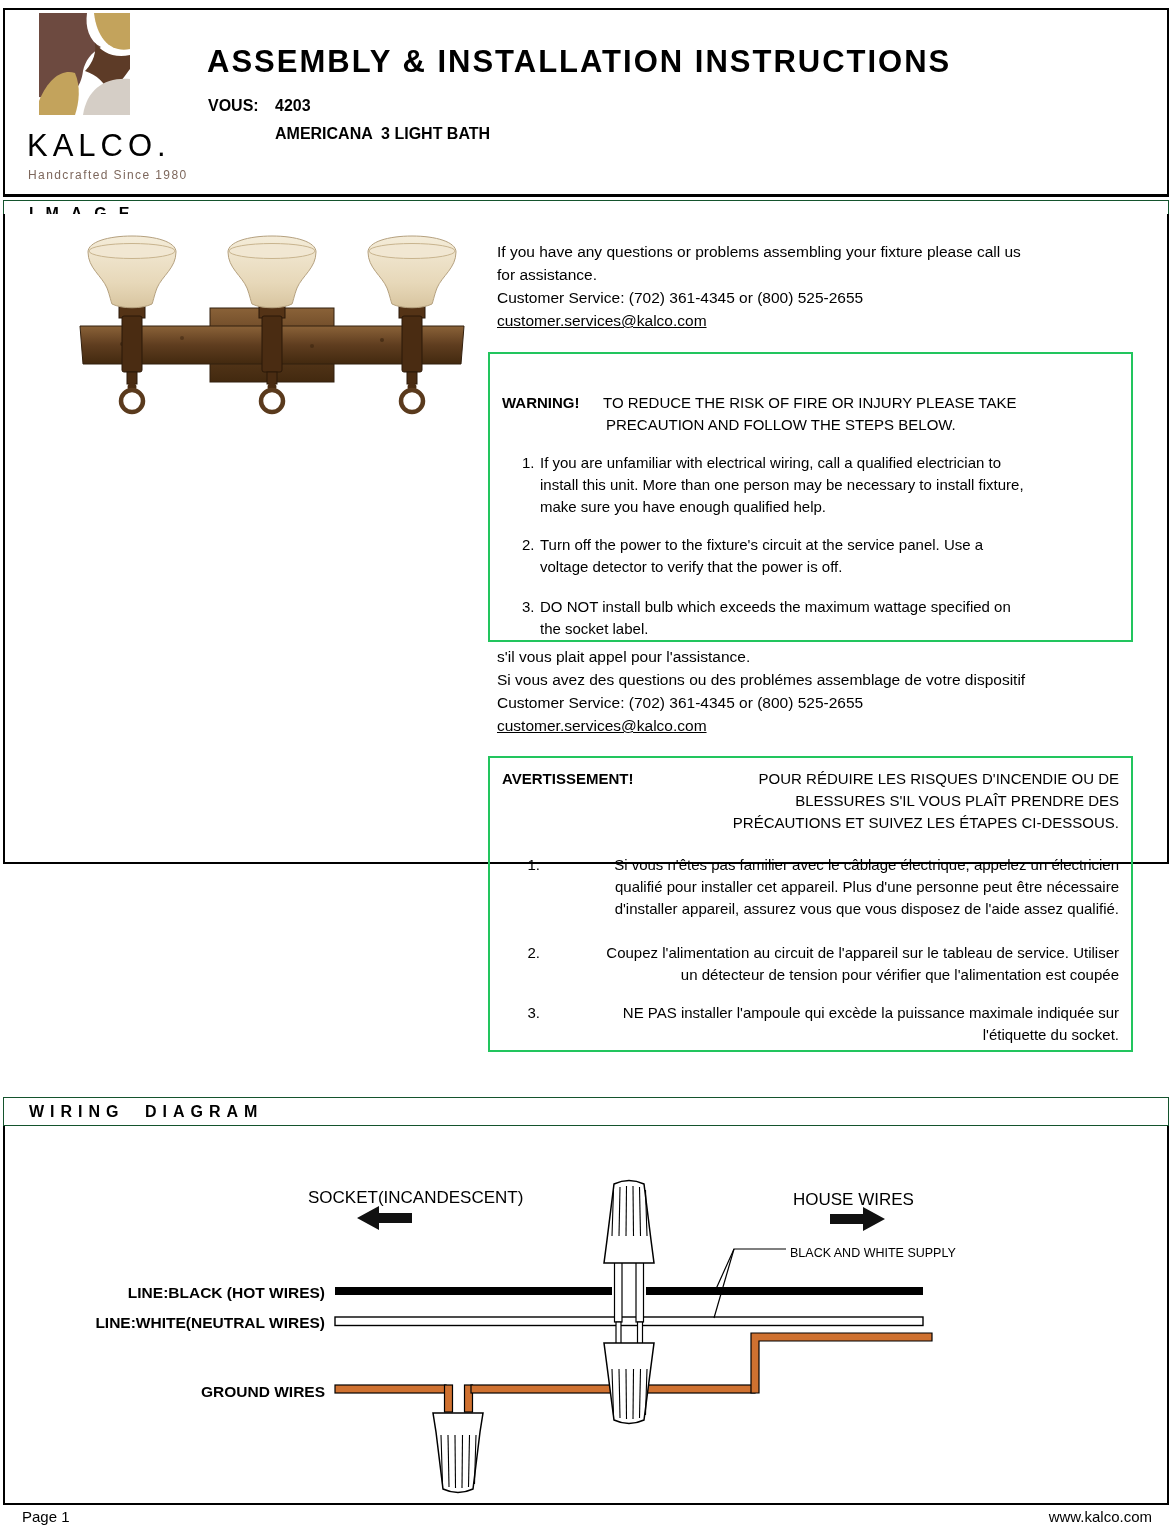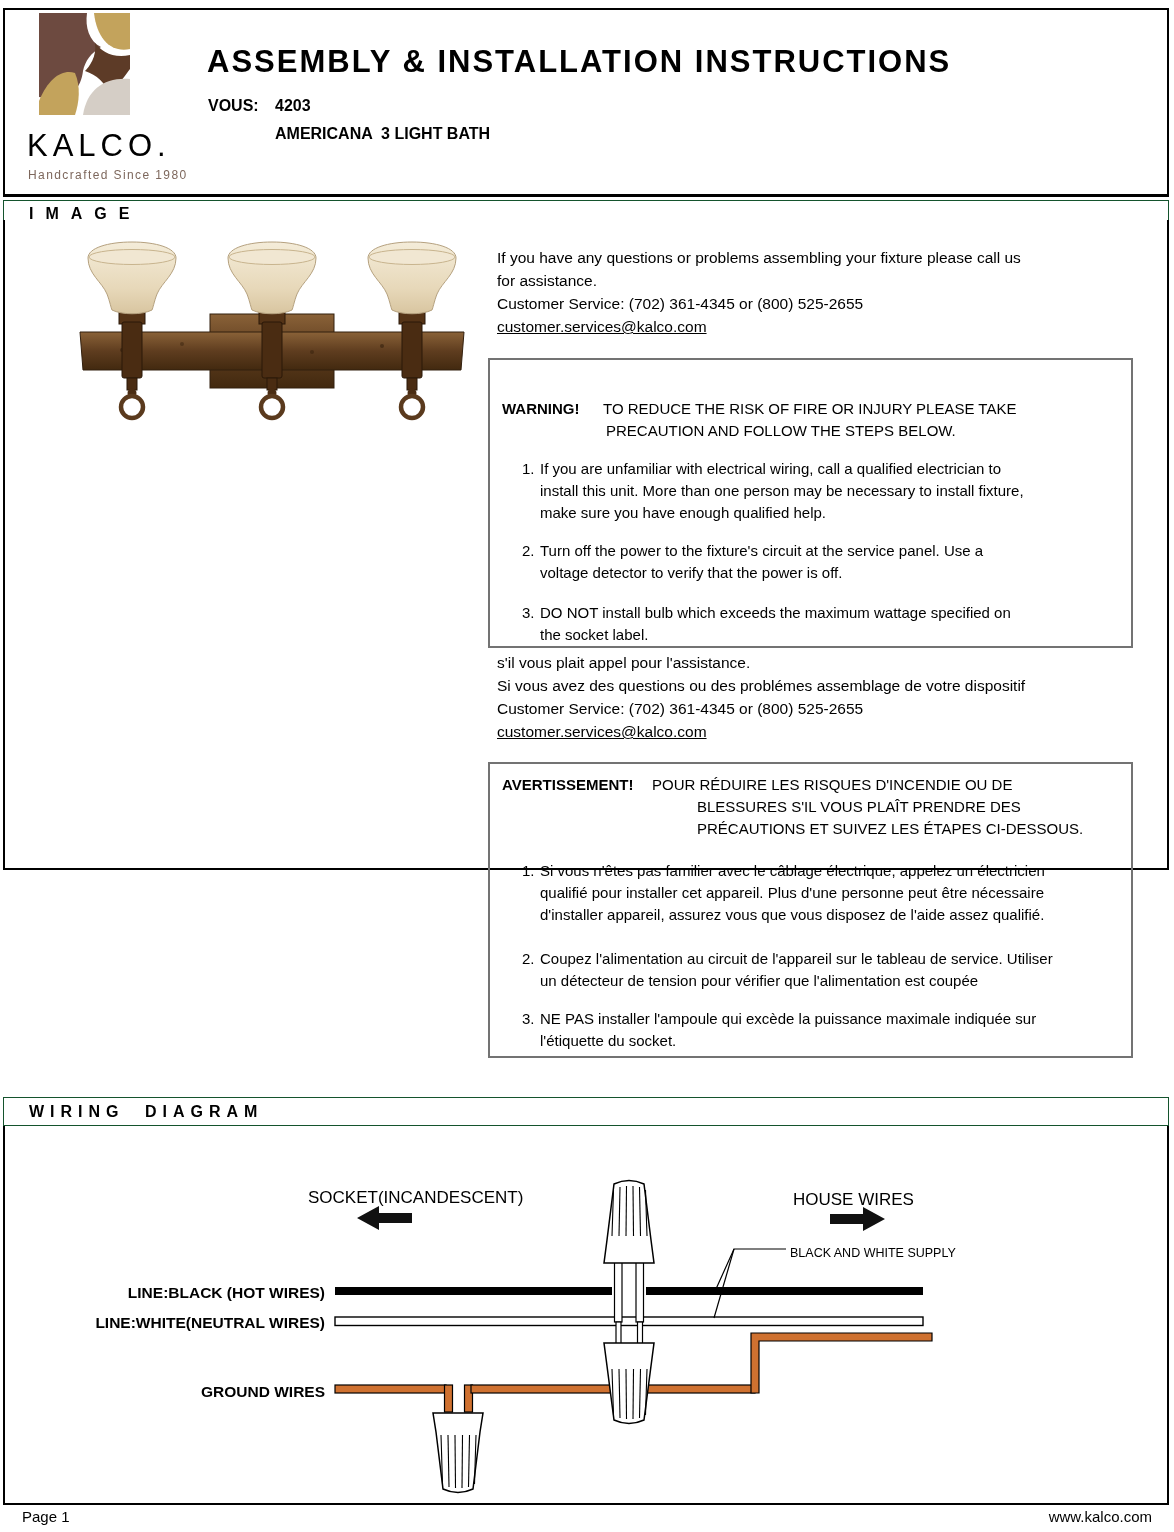--- a/index.html
+++ b/index.html
@@ -19,33 +19,33 @@
 
   
   .section-bar{position:absolute;left:3px;width:1166px;border:1px solid #14532d;box-sizing:border-box;display:flex;align-items:center;background:#fff;}
   #image-bar{top:200px;height:28px;}
   #wiring-bar{top:1097px;height:29px;}
   .bar-label{font-weight:bold;font-size:16px;padding-left:25px;white-space:pre;}
   #image-bar .bar-label{letter-spacing:12px;}
   #wiring-bar .bar-label{letter-spacing:6px;word-spacing:10px;}
 
   
-  #image-box{left:3px;top:220px;width:1166px;height:650px;border-top:none;text-decoration:underline;}
+  #image-box{left:3px;top:214px;width:1166px;height:650px;border-top:none;text-decoration:underline;}
   #wiring-box{left:3px;top:1126px;width:1166px;height:379px;border-top:none;}
 
   #product-photo{position:absolute;left:57px;top:12px;width:420px;height:205px;}
 
   .intro{position:absolute;left:492px;width:600px;font-size:15.5px;line-height:23px;}
   #contact-en{top:26px;}
   #contact-fr{top:431px;}
   .email{text-decoration:underline;}
 
-  .wbox{position:absolute;left:483px;width:645px;border:2px solid #737373;box-sizing:border-box;font-size:15px;line-height:22px;padding:10px 12px;}
+  .wbox{position:absolute;left:483px;width:645px;border:2px solid #22c55e;box-sizing:border-box;font-size:15px;line-height:22px;padding:10px 12px;}
   #warning-box-en{top:138px;height:290px;}
-  #warning-box-fr{top:542px;height:296px;}
+  #warning-box-fr{top:542px;height:296px;text-align:right;}
   .whead{position:relative;}
   .wlabel{position:absolute;left:0;top:0;font-weight:bold;white-space:nowrap;}
   #warning-box-en .whead-lines{margin-left:101px;margin-top:28px;}
   #warning-box-fr .whead-lines{margin-left:150px;}
   .whead-indent{margin-left:3px;}
   #warning-box-fr .whead-indent{margin-left:45px;}
   .witem{display:flex;margin-left:20px;}
   #warning-box-en .witem-1{margin-top:16px;}
   #warning-box-en .witem-2{margin-top:16px;}
   #warning-box-en .witem-3{margin-top:18px;}

